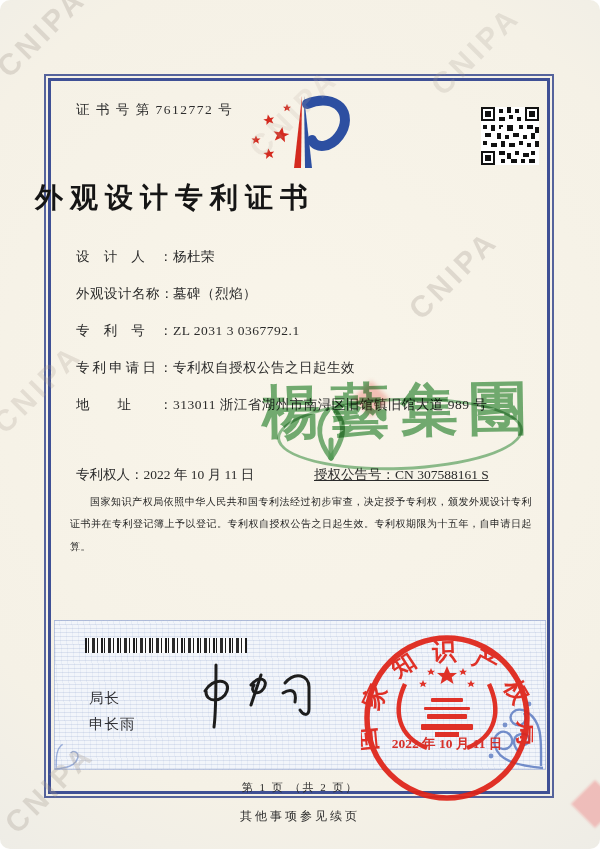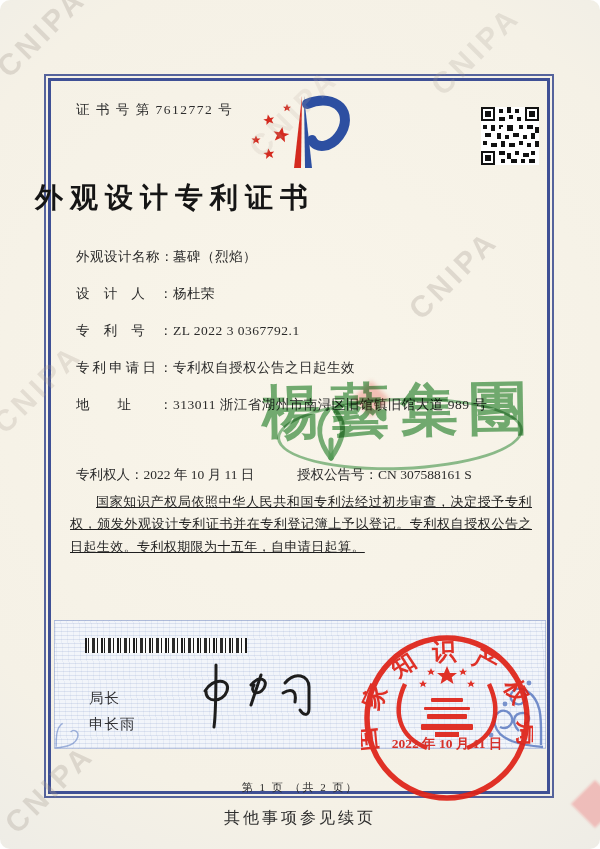--- a/index.html
+++ b/index.html
@@ -30,29 +30,29 @@
     font-size:28px;font-weight:bold;letter-spacing:7px;color:#151515;text-indent:7px;margin-left:28px;
   }
   .fields{position:absolute;left:76px;top:246px;width:450px;}
   .f-row{margin-bottom:15px;line-height:22px;font-size:13.5px;color:#2b2b2b;white-space:nowrap;}
   .f-label{
     display:inline-block;width:97px;vertical-align:top;
     text-align:justify;text-align-last:justify;letter-spacing:.5px;
   }
   .f-value{letter-spacing:.5px;}
   .grant-row{position:absolute;left:76px;top:466px;width:460px;font-size:13.5px;color:#2b2b2b;white-space:nowrap;}
-  .grant-right{position:absolute;left:221px;top:0;}
+  .grant-right{position:absolute;left:238px;top:0;text-decoration:underline;}
   .paras{
     position:absolute;left:70px;top:491px;width:462px;
-    font-size:13px;line-height:22.3px;text-align:justify;color:#1f1f1f;text-decoration:underline;
+    font-size:10px;line-height:22.3px;text-align:justify;color:#1f1f1f;
   }
   .paras p{margin:0;text-indent:2em;letter-spacing:.4px;}
   
   .panel{
-    position:absolute;left:54px;top:620px;width:492px;height:129px;
+    position:absolute;left:54px;top:620px;width:492px;height:150px;
     background-color:#f2f5fa;
     background-image:
       repeating-linear-gradient(0deg, rgba(125,148,196,.20) 0 1px, transparent 1px 4px),
       repeating-linear-gradient(87deg, rgba(125,148,196,.10) 0 1px, transparent 1px 6px);
     border:1px solid rgba(120,140,190,.45);
   }
   .barcode{
     position:absolute;left:30px;top:17px;width:162px;height:15px;
     background:repeating-linear-gradient(90deg,
       #1c1c1c 0 2px,#fbfbfb 2px 3px,#1c1c1c 3px 4px,#fbfbfb 4px 7px,
@@ -61,21 +61,21 @@
   .director{position:absolute;left:34px;top:68px;font-family:"Liberation Sans","DejaVu Sans",sans-serif;
     font-size:14.5px;color:#323236;font-weight:500;}
   .director div{margin-bottom:7px;letter-spacing:1px;}
   .signature{position:absolute;left:130px;top:34px;width:160px;height:80px;}
   .flourish-br{position:absolute;right:-2px;bottom:-3px;width:86px;height:90px;}
   .flourish-bl{position:absolute;left:-2px;bottom:-3px;width:46px;height:50px;transform:scaleX(-1);opacity:.7;}
   .page-num{position:absolute;left:0;right:0;top:147px;text-align:center;font-size:11px;color:#2b2b2b;letter-spacing:2px;margin-top:12px;}
   .seal{position:absolute;left:361px;top:632px;width:172px;height:172px;opacity:.93;z-index:5;}
   .footer-note{
     position:absolute;left:0;right:0;top:808px;text-align:center;
-    font-size:16px;color:#2e2e2e;letter-spacing:3px;
+    font-size:12px;color:#2e2e2e;letter-spacing:3px;
   }
   
   .wm{
     position:absolute;z-index:7;pointer-events:none;
     font-family:"Liberation Sans","DejaVu Sans",sans-serif;
     font-weight:bold;font-size:30px;letter-spacing:4px;
     color:rgba(166,156,146,.30);transform:rotate(-45deg);
   }
   .wm-1{left:-14px;top:16px;} .wm-2{left:420px;top:34px;color:rgba(166,156,146,.22);}
   .wm-3{left:398px;top:258px;} .wm-4{left:-18px;top:372px;color:rgba(166,156,146,.24);}
@@ -171,27 +171,27 @@
     <rect x="23" y="1" width="5" height="5" fill="#fff"></rect>
       <rect x="24" y="2" width="3" height="3" fill="#111"></rect>
     <rect x="1" y="23" width="5" height="5" fill="#fff"></rect>
       <rect x="2" y="24" width="3" height="3" fill="#111"></rect>
   </svg>
 
   <div class="title">外观设计专利证书</div>
 
   <div class="fields">
     <div class="f-row">
+      <span class="f-label">设计人：</span><span class="f-value">杨杜荣</span>
+    </div>
+    <div class="f-row">
       <span class="f-label">外观设计名称：</span><span class="f-value">墓碑（烈焰）</span>
     </div>
     <div class="f-row">
-      <span class="f-label">设计人：</span><span class="f-value">杨杜荣</span>
-    </div>
-    <div class="f-row">
-      <span class="f-label">专利号：</span><span class="f-value">ZL 2022 3 0367792.1</span>
+      <span class="f-label">专利号：</span><span class="f-value">ZL 2031 3 0367792.1</span>
     </div>
     <div class="f-row">
       <span class="f-label">专利申请日：</span><span class="f-value">专利权自授权公告之日起生效</span>
     </div>
     <div class="f-row">
       <span class="f-label">地址：</span><span class="f-value">313011 浙江省湖州市南浔区旧馆镇旧馆大道 989 号</span>
     </div>
   </div>
 
   <div class="grant-row">

